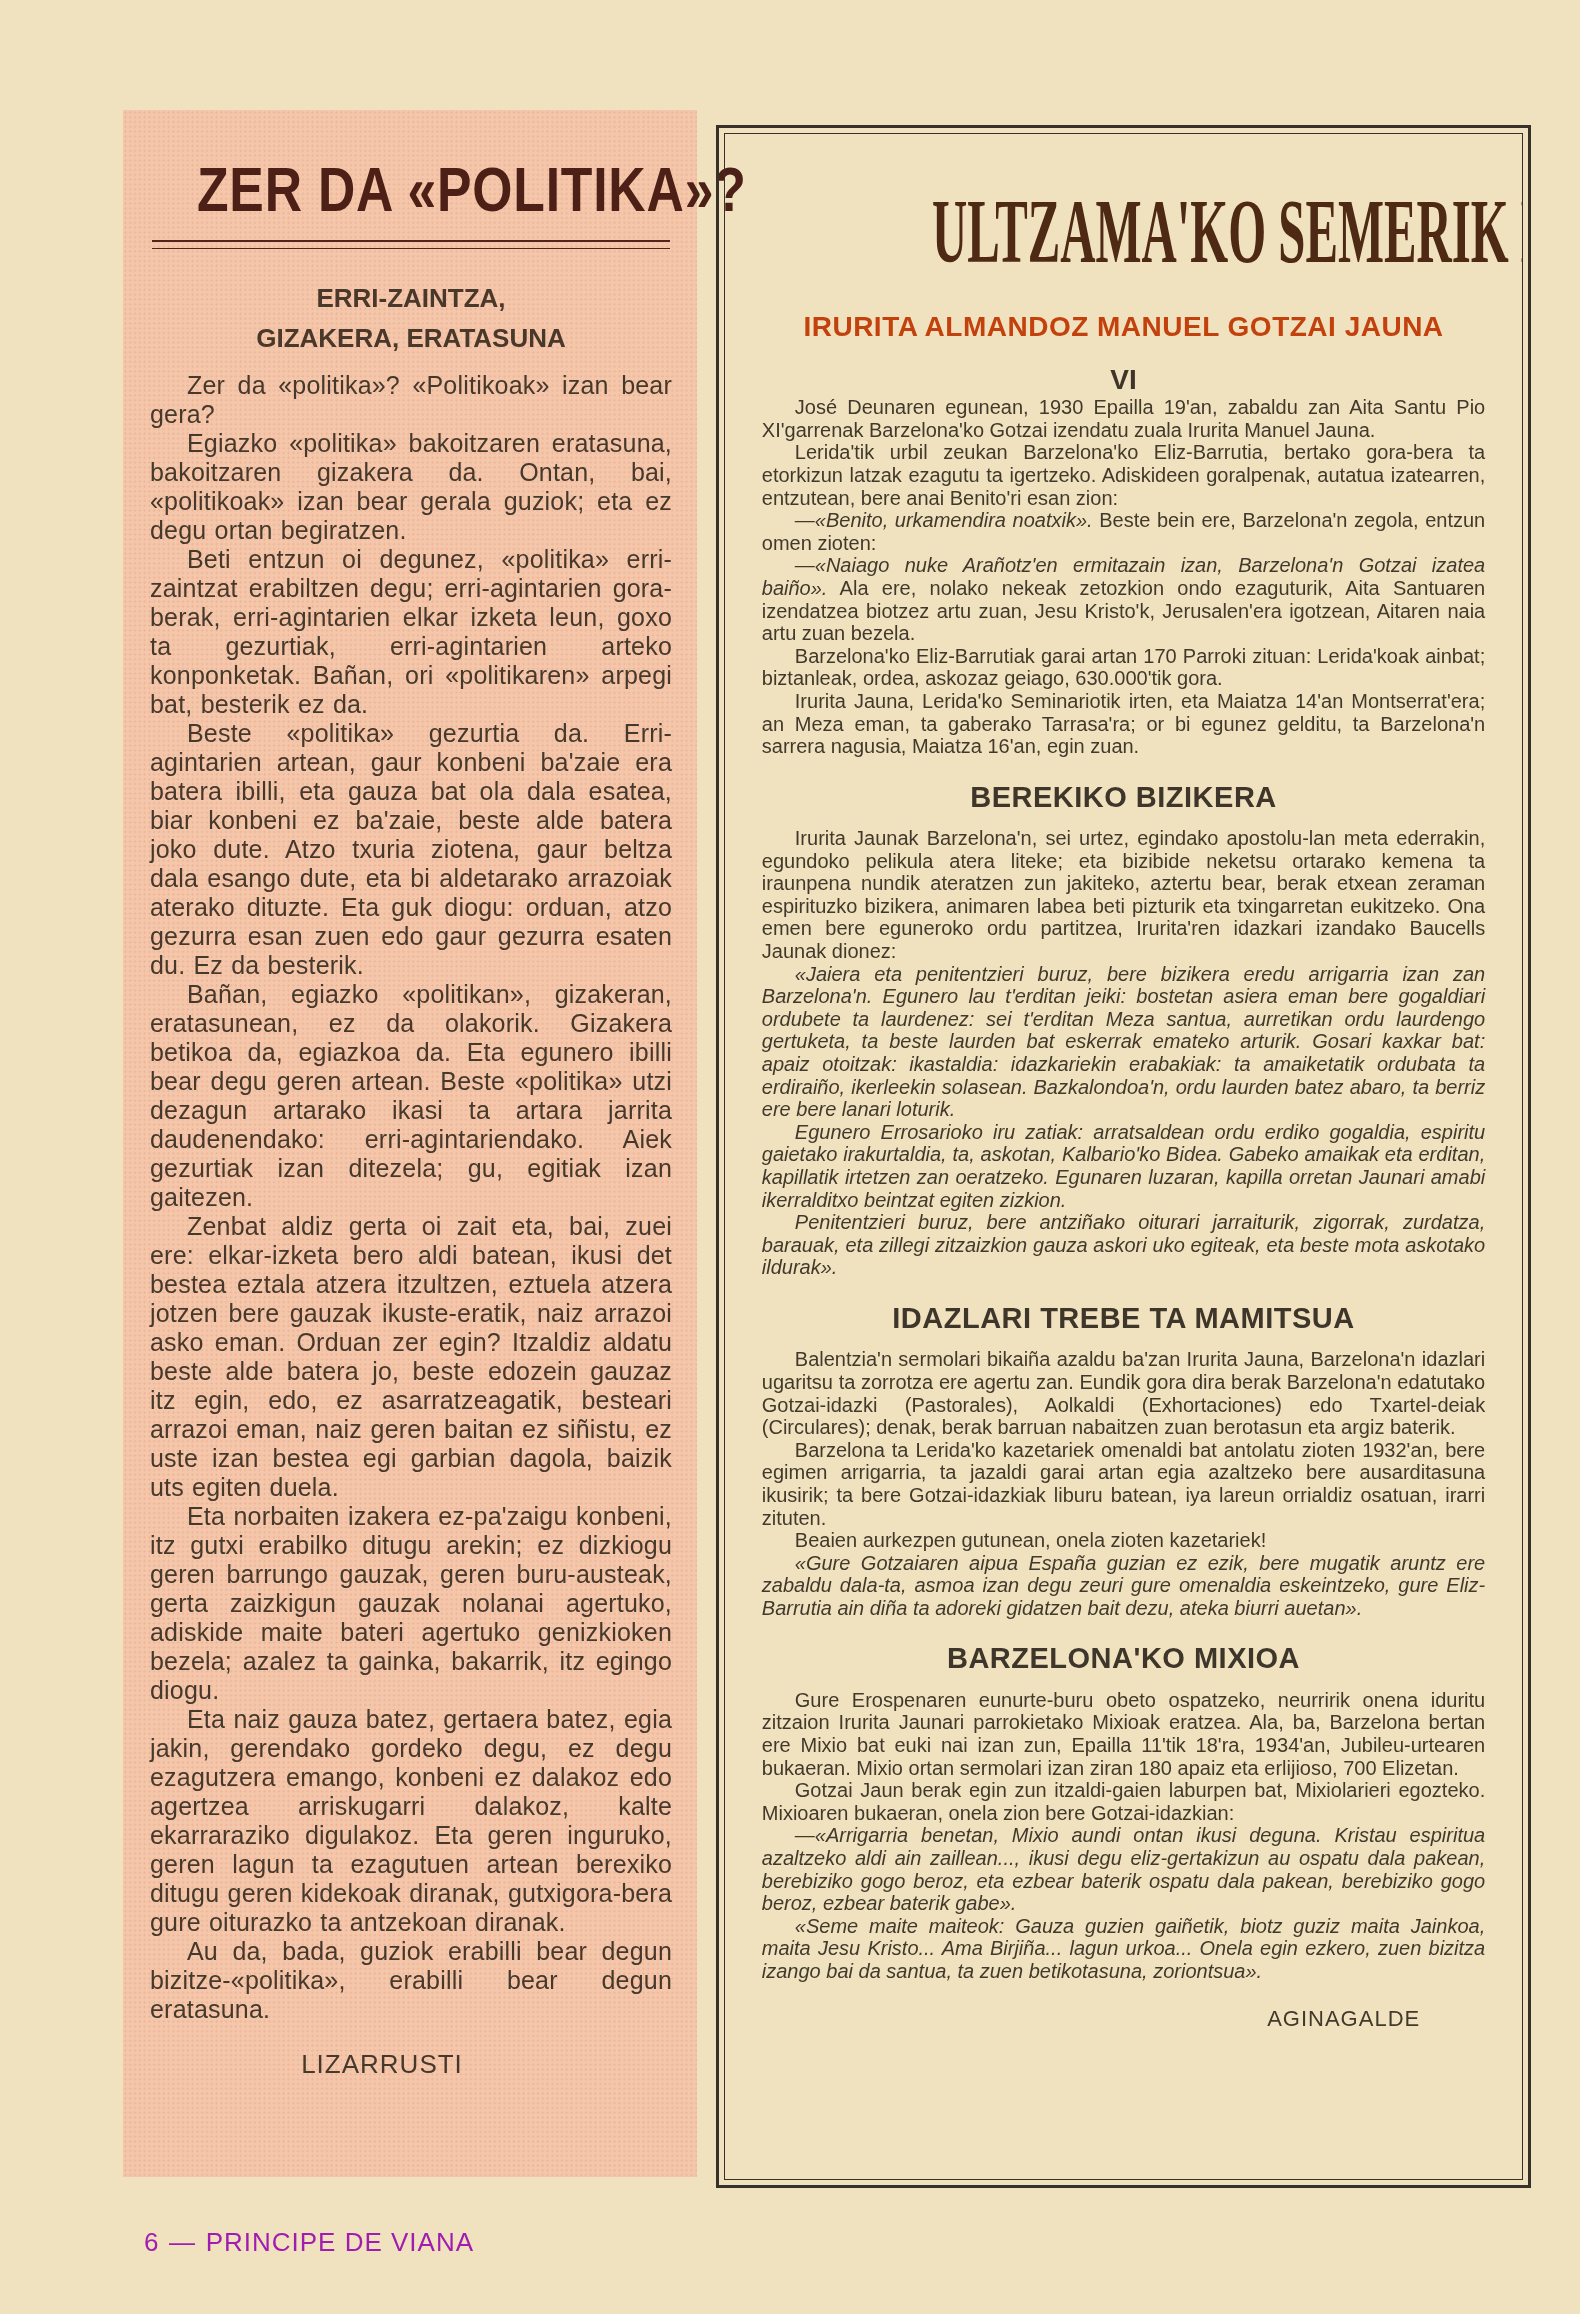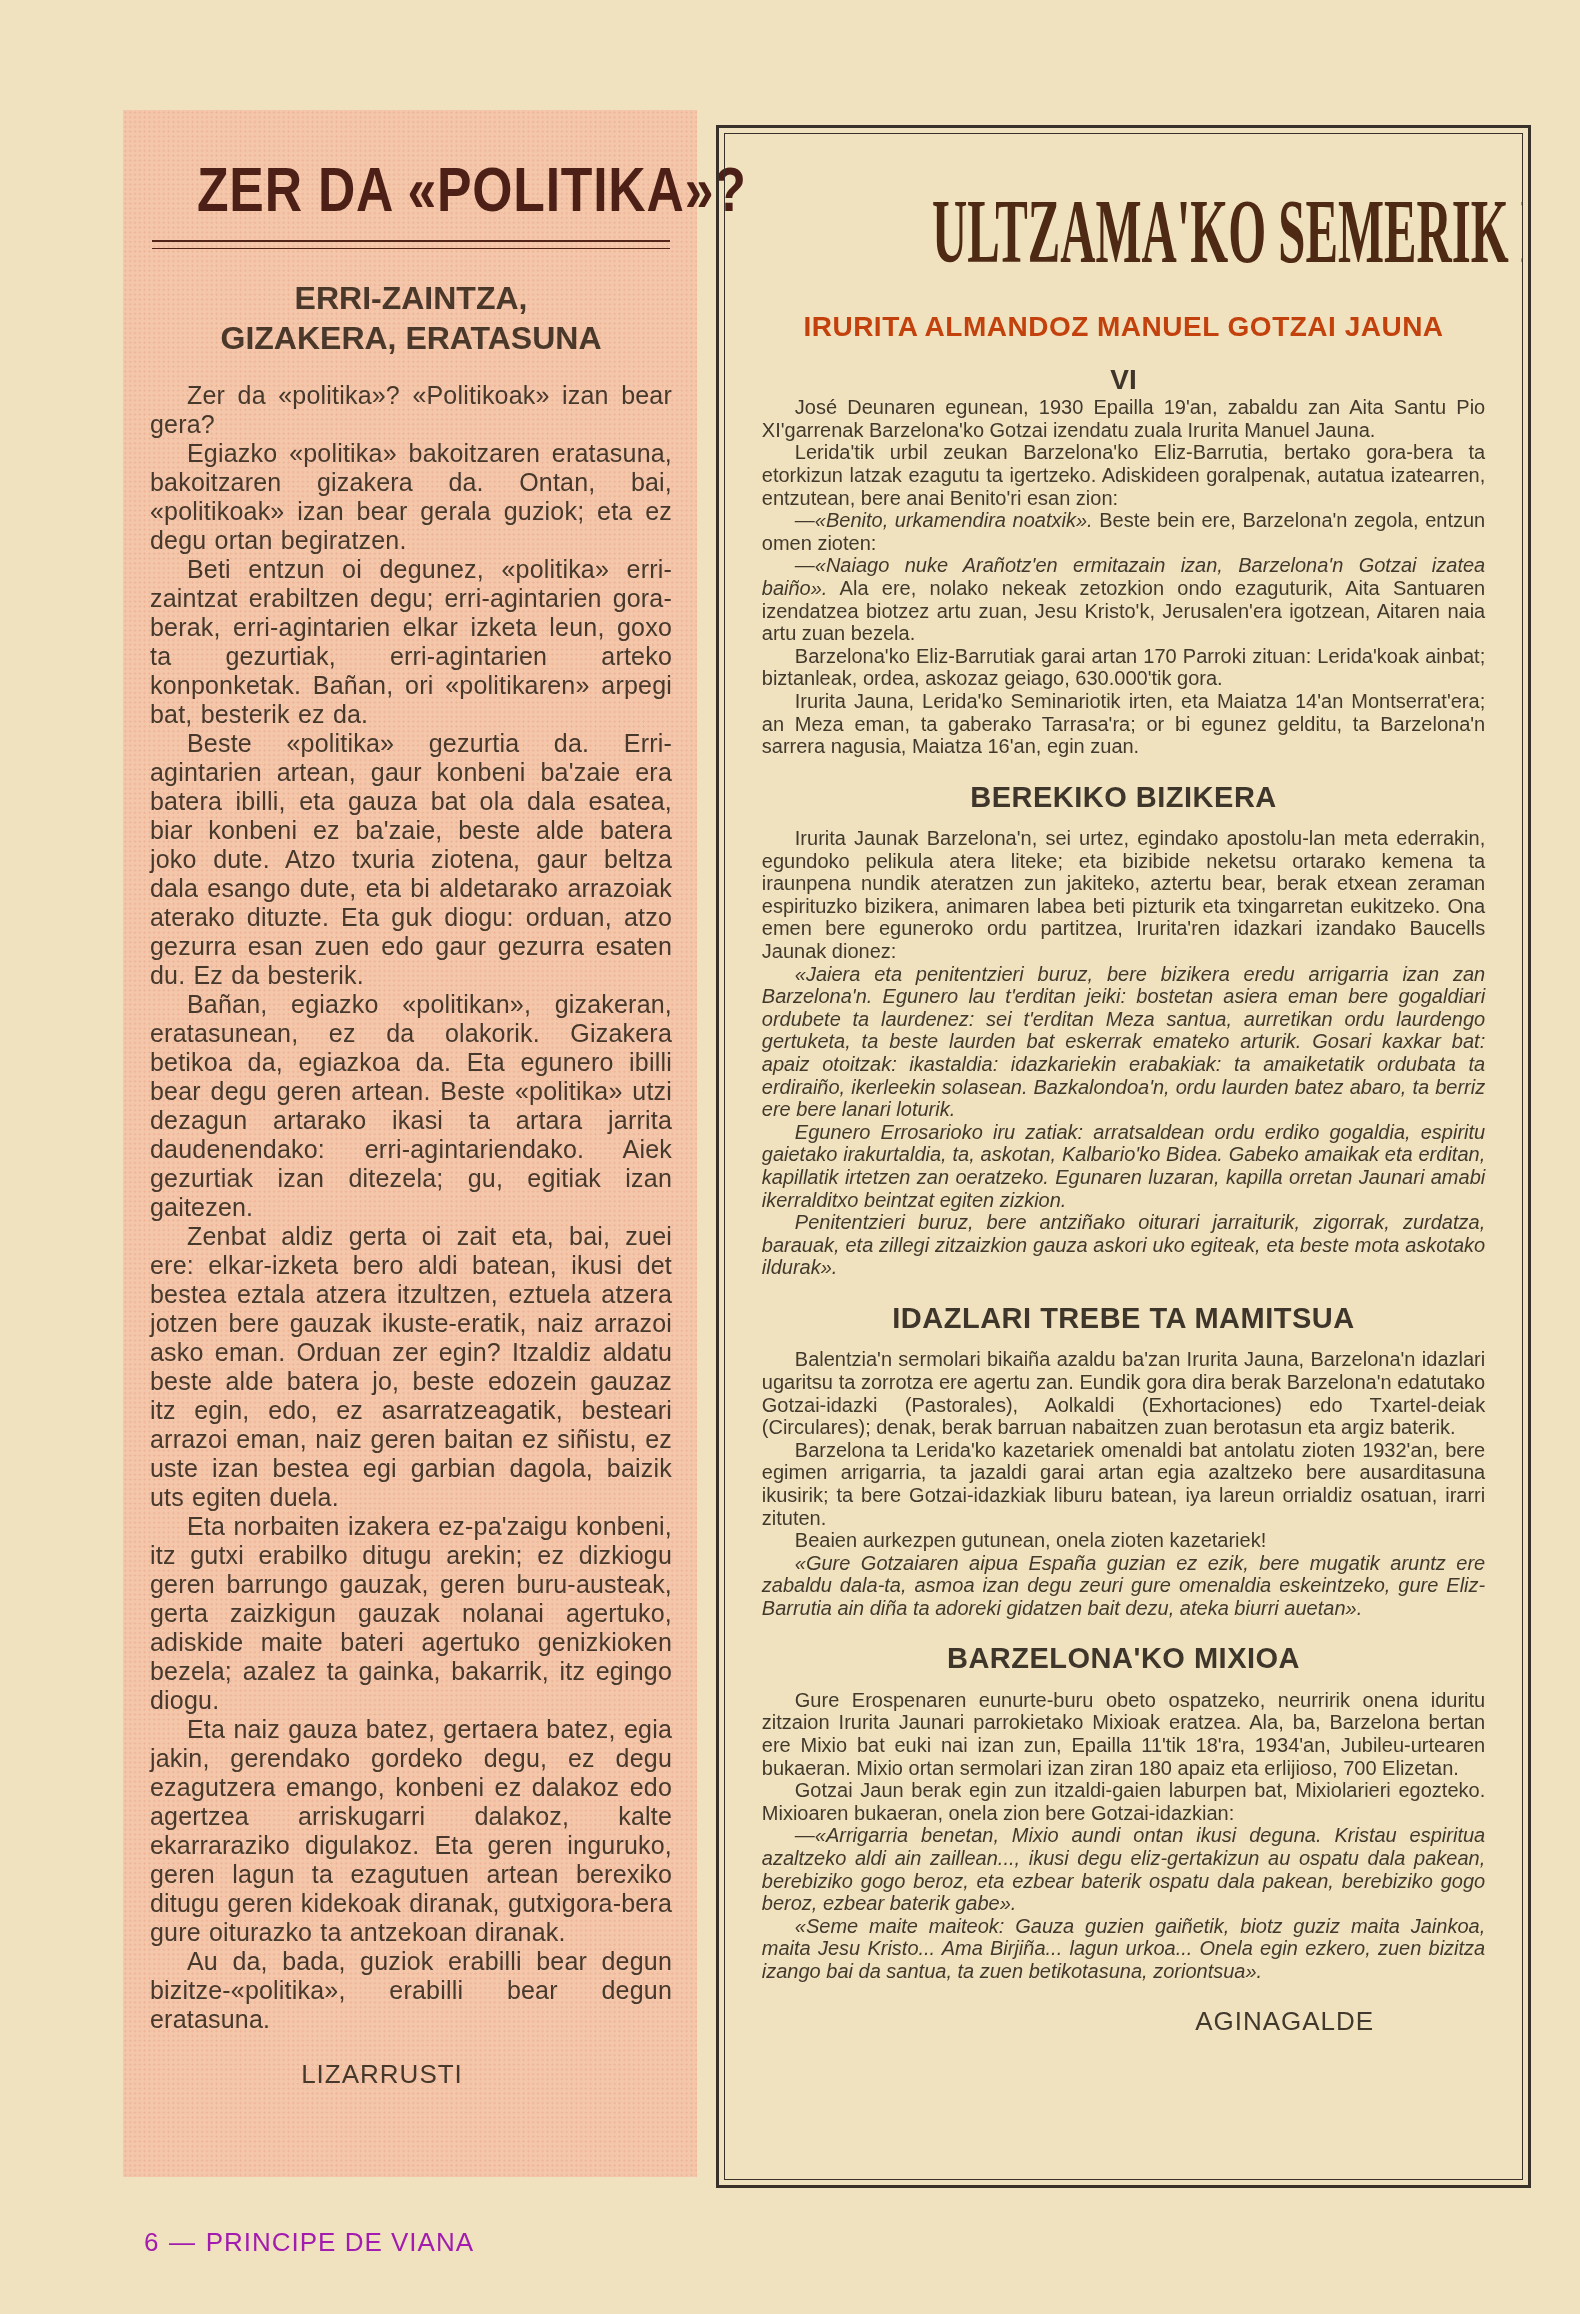--- a/index.html
+++ b/index.html
@@ -19,21 +19,21 @@
   }
   .left-title {
     margin:9.6px 0 0; text-align:center; white-space:nowrap;
     font-size:63px; font-weight:bold; letter-spacing:1px;
     color:#4c2017; transform:scaleX(0.82); transform-origin:center;
   }
   .title-rule {
     height:5.8px; margin:15.4px 1.9px 29px;
     border-top:2.9px solid #53251a; border-bottom:1.9px solid #53251a;
   }
-  .left-subtitle { text-align:center; font-weight:bold; font-size:32px; line-height:40px; color:#4a382a; margin:0 0 23px; }
+  .left-subtitle { text-align:center; font-weight:bold; font-size:26px; line-height:40px; color:#4a382a; margin:0 0 13px; }
   .lp {
     margin:0; font-size:25px; line-height:29px; color:#46392c;
     text-align:justify; text-indent:37px; letter-spacing:0.2px; word-spacing:1px;
   }
   .left-sign { margin:25px 58px 0 0; text-align:center; font-size:26px; color:#46392c; letter-spacing:1px; }
 
   
   .right-box {
     position:absolute; left:716px; top:125px; width:815px; height:2063px;
     box-sizing:border-box; border:3.8px solid #37312a; padding:4.8px;
@@ -51,21 +51,21 @@
     transform:scaleX(0.53); transform-origin:center;
   }
   .right-subtitle { margin:37px 0 0; text-align:center; font-weight:bold; font-size:28px; color:#c2410c; letter-spacing:0.5px; }
   .part-number { margin:21px 0 0; text-align:center; font-weight:bold; font-size:28px; color:#3e362a; }
   .section-heading { margin:23px 0 13.4px; text-align:center; font-weight:bold; font-size:29px; color:#3e362a; letter-spacing:0.5px; }
   .rp {
     margin:0; font-size:20px; line-height:22.6px; color:#41392c;
     text-align:justify; text-indent:33px;
   }
   .it { font-style:italic; }
-  .right-sign { margin:23px 111px 0 0; text-align:right; font-size:26px; color:#41392c; letter-spacing:1px; }
+  .right-sign { margin:23px 65px 0 0; text-align:right; font-size:22px; color:#41392c; letter-spacing:1px; }
 
   
   .footer { position:absolute; left:144px; top:2227px; font-size:26px; color:#a21caf; letter-spacing:1px; }
   .footer span { margin-right:9.6px; }
 </style>
 </head>
 <body>
 
 <div class="page">
 

